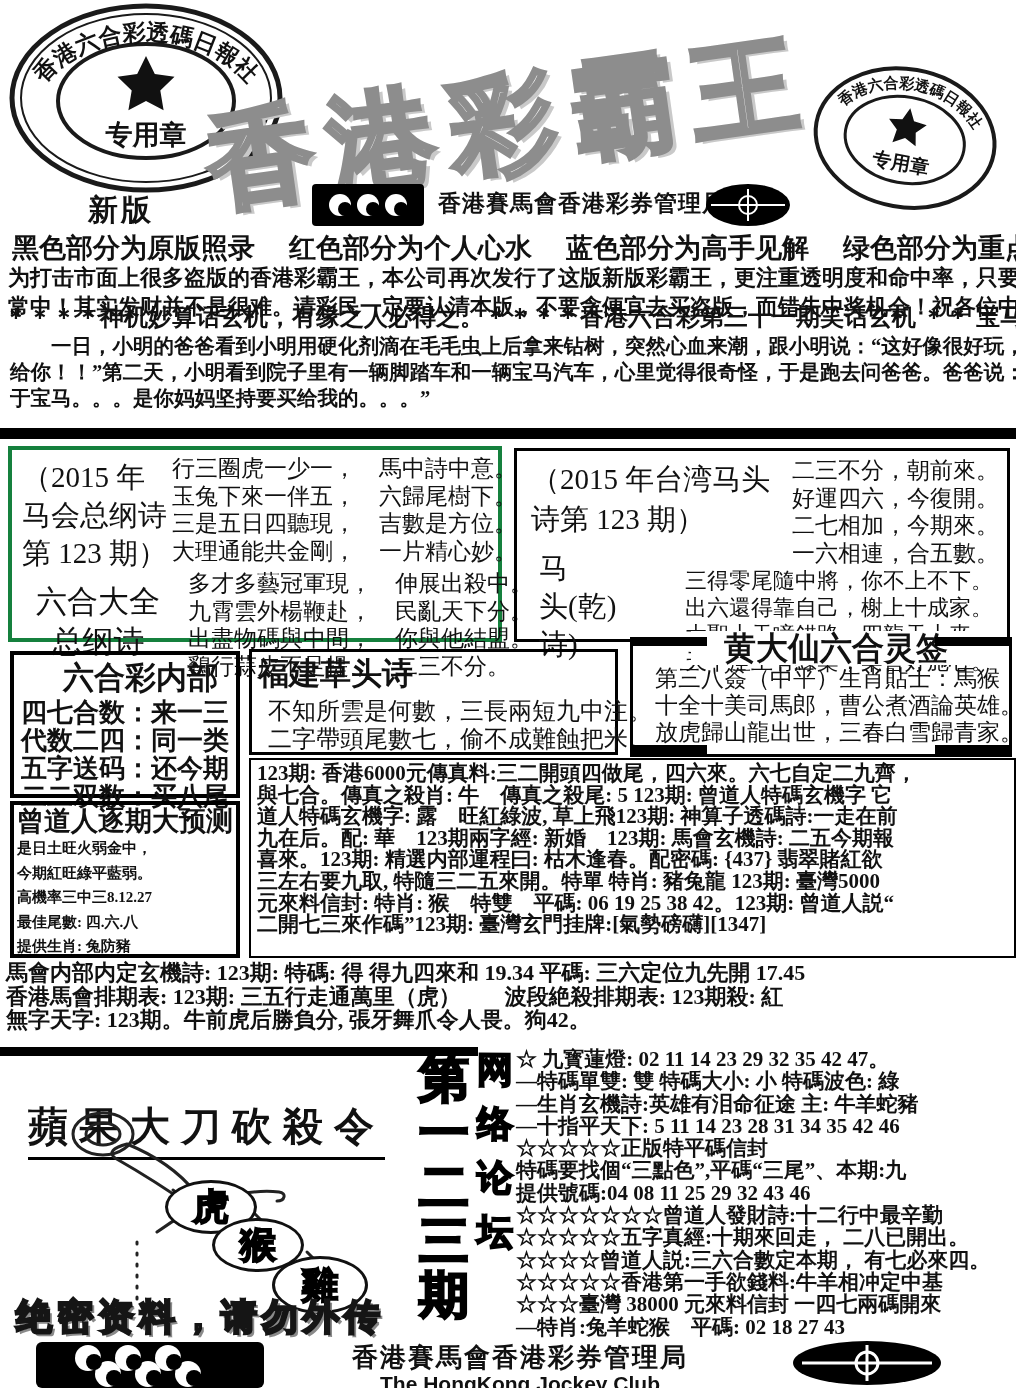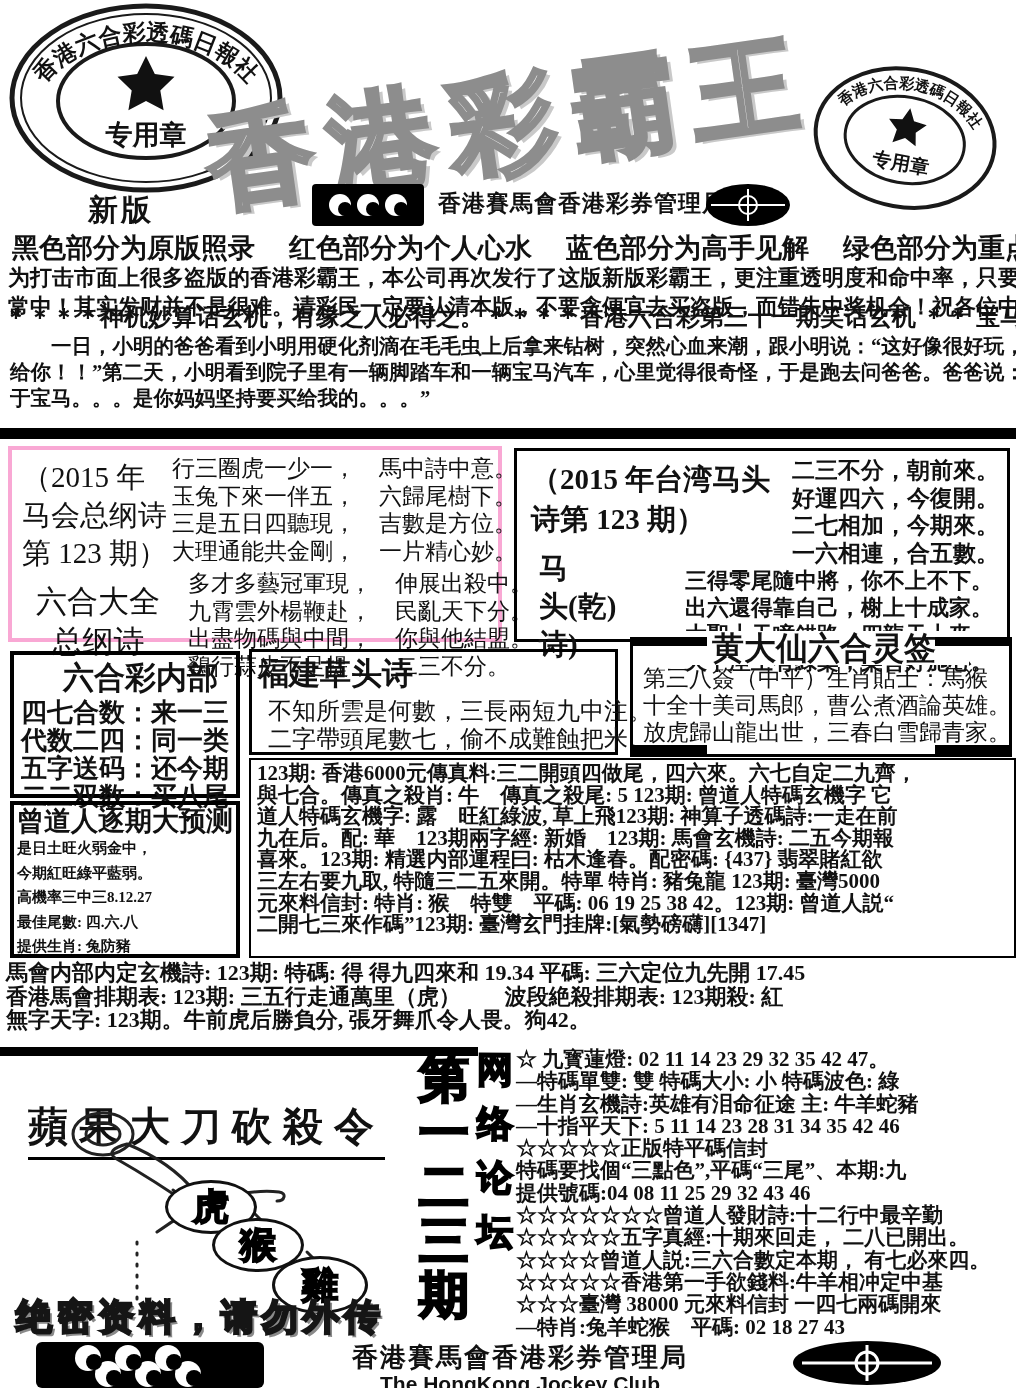--- a/index.html
+++ b/index.html
@@ -25,47 +25,47 @@
 
   
   .legend { left:12px; top:230px; width:1000px; display:flex; gap:34px; font-size:27px; font-weight:bold; white-space:nowrap; }
   .intro  { left:8px;  top:263px; width:1006px; font-size:22px; font-weight:bold; line-height:29px; white-space:nowrap; }
   .mystic { left:4px;  top:301px; width:1012px; font-size:24px; font-weight:bold; white-space:nowrap; }
   .joke   { left:10px; top:333px; width:1002px; font-size:20.5px; font-weight:bold; line-height:26px; }
   .joke div { white-space:nowrap; }
   .bar { background:#000; }
 
   
-  .box-mahui { left:8px; top:446px; width:494px; height:196px; border:4px solid #f9a8d4; display:flex; }
+  .box-mahui { left:8px; top:446px; width:494px; height:196px; border:4px solid #15803d; display:flex; }
   .mahui-left { width:172px; padding:8px 0 0 10px; }
   .mahui-title { font-size:29px; line-height:38px; }
   .mahui-sub { width:140px; margin:10px 0 0 6px; font-size:31px; line-height:40px; text-align:center; }
   .mahui-right { flex:1; padding:5px 2px 0 4px; font-size:23px; line-height:27.5px; white-space:nowrap; }
   .mahui-right .p2 { margin-top:5px; padding-left:16px; }
 
-  .box-taiwan { left:514px; top:448px; width:496px; height:194px; border:3px solid #000;font-weight:bold; }
+  .box-taiwan { left:514px; top:448px; width:496px; height:194px; border:3px solid #000; }
   .tw-title { position:absolute; left:14px; top:8px; width:262px; font-size:29px; line-height:40px; }
   .tw-side  { position:absolute; left:22px; top:98px; font-size:29px; line-height:38px; }
   .tw-poem1 { position:absolute; right:8px; top:6px; font-size:23px; line-height:27.5px; white-space:nowrap; }
   .tw-poem2 { position:absolute; left:168px; top:116px; font-size:22px; line-height:27px; white-space:nowrap; }
 
   
   .box-internal { left:10px; top:651px; width:230px; height:147px; border:4px solid #000; text-align:center; }
   .box-internal .ttl { font-size:31px; font-weight:bold; margin-top:2px;padding-left:31px; }
   .box-internal .ln  { font-size:26px; font-weight:bold; line-height:28px; white-space:nowrap; }
 
   .box-zeng { left:10px; top:801px; width:230px; height:157px; border:4px solid #000; padding:1px 3px; }
   .box-zeng .ttl { font-size:27px; font-weight:bold; text-align:left; line-height:30px; }
   .box-zeng .ln  { font-size:15px; font-weight:bold; line-height:24.5px; white-space:nowrap; }
 
   .box-fujian { left:249px; top:649px; width:369px; height:106px; border:3px solid #000; }
   .box-fujian .ttl { font-size:31px; font-weight:bold; padding:1px 0 2px 6px; }
   .box-fujian .ln  { font-size:24px; line-height:28px; padding-left:16px; white-space:nowrap; }
 
-  .box-wts { left:630px; top:637px; width:382px; height:120px; border:3px solid #000; border-top:none; }
+  .box-wts { left:630px; top:637px; width:382px; height:120px; border:3px solid #000; border-top:none;padding-left:12px; }
   .wts-seg { position:absolute; height:0; width:74px; border-top:9px solid #000; top:0; }
   .wts-seg.r { right:0; } .wts-seg.l { left:0; }
   .wts-segb { position:absolute; height:0; width:74px; border-bottom:9px solid #000; bottom:0; }
   .wts-segb.r { right:0; } .wts-segb.l { left:0; }
   .box-wts .ttl { font-size:32px; font-weight:bold; text-align:center; line-height:34px; margin-top:-6px; background:#fff; width:290px; margin-left:46px; }
   .box-wts .ln { font-size:23px; line-height:27px; padding-left:10px; white-space:nowrap; }
 
   .main-block { left:249px; top:758px; width:767px; height:200px; border:2px solid #000; padding:3px 6px; }
   .main-block .ln { font-size:21px; font-weight:bold; line-height:21.6px; white-space:nowrap; }
 

